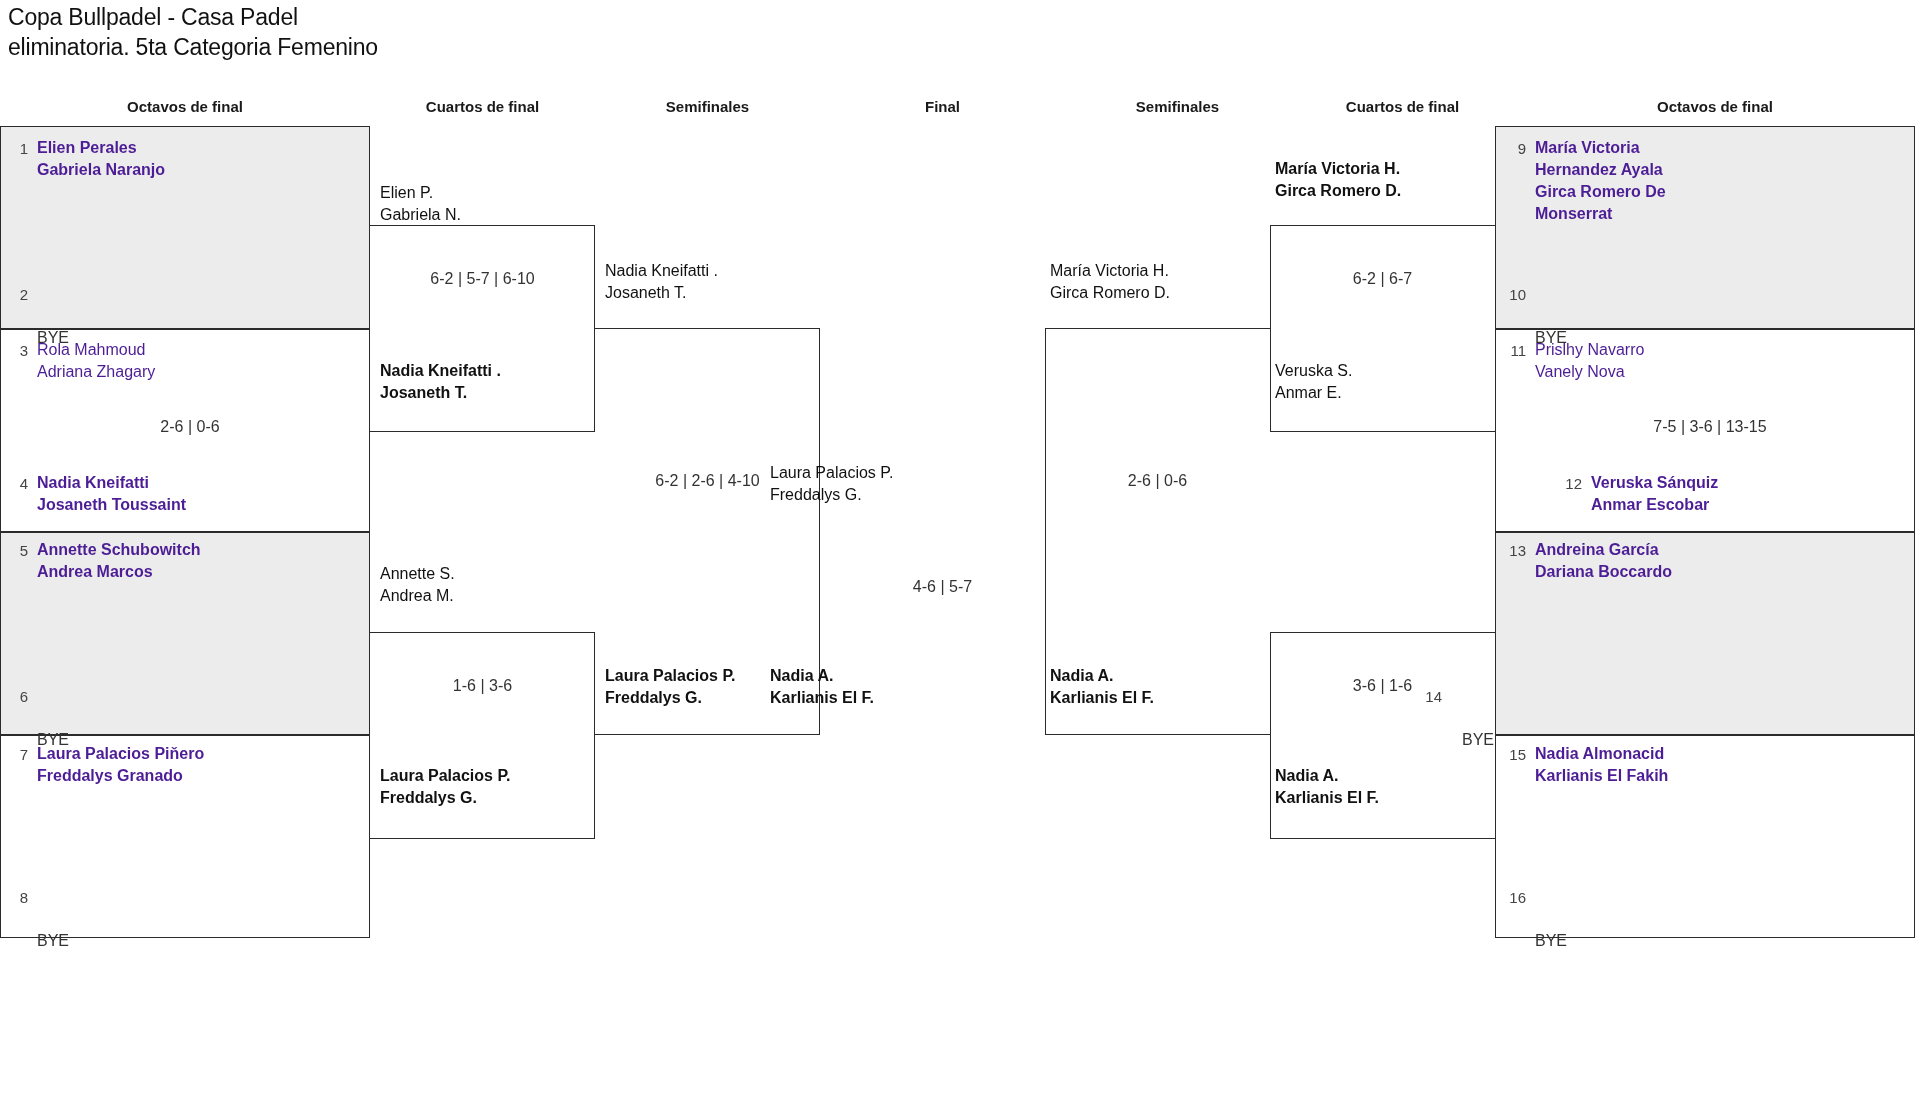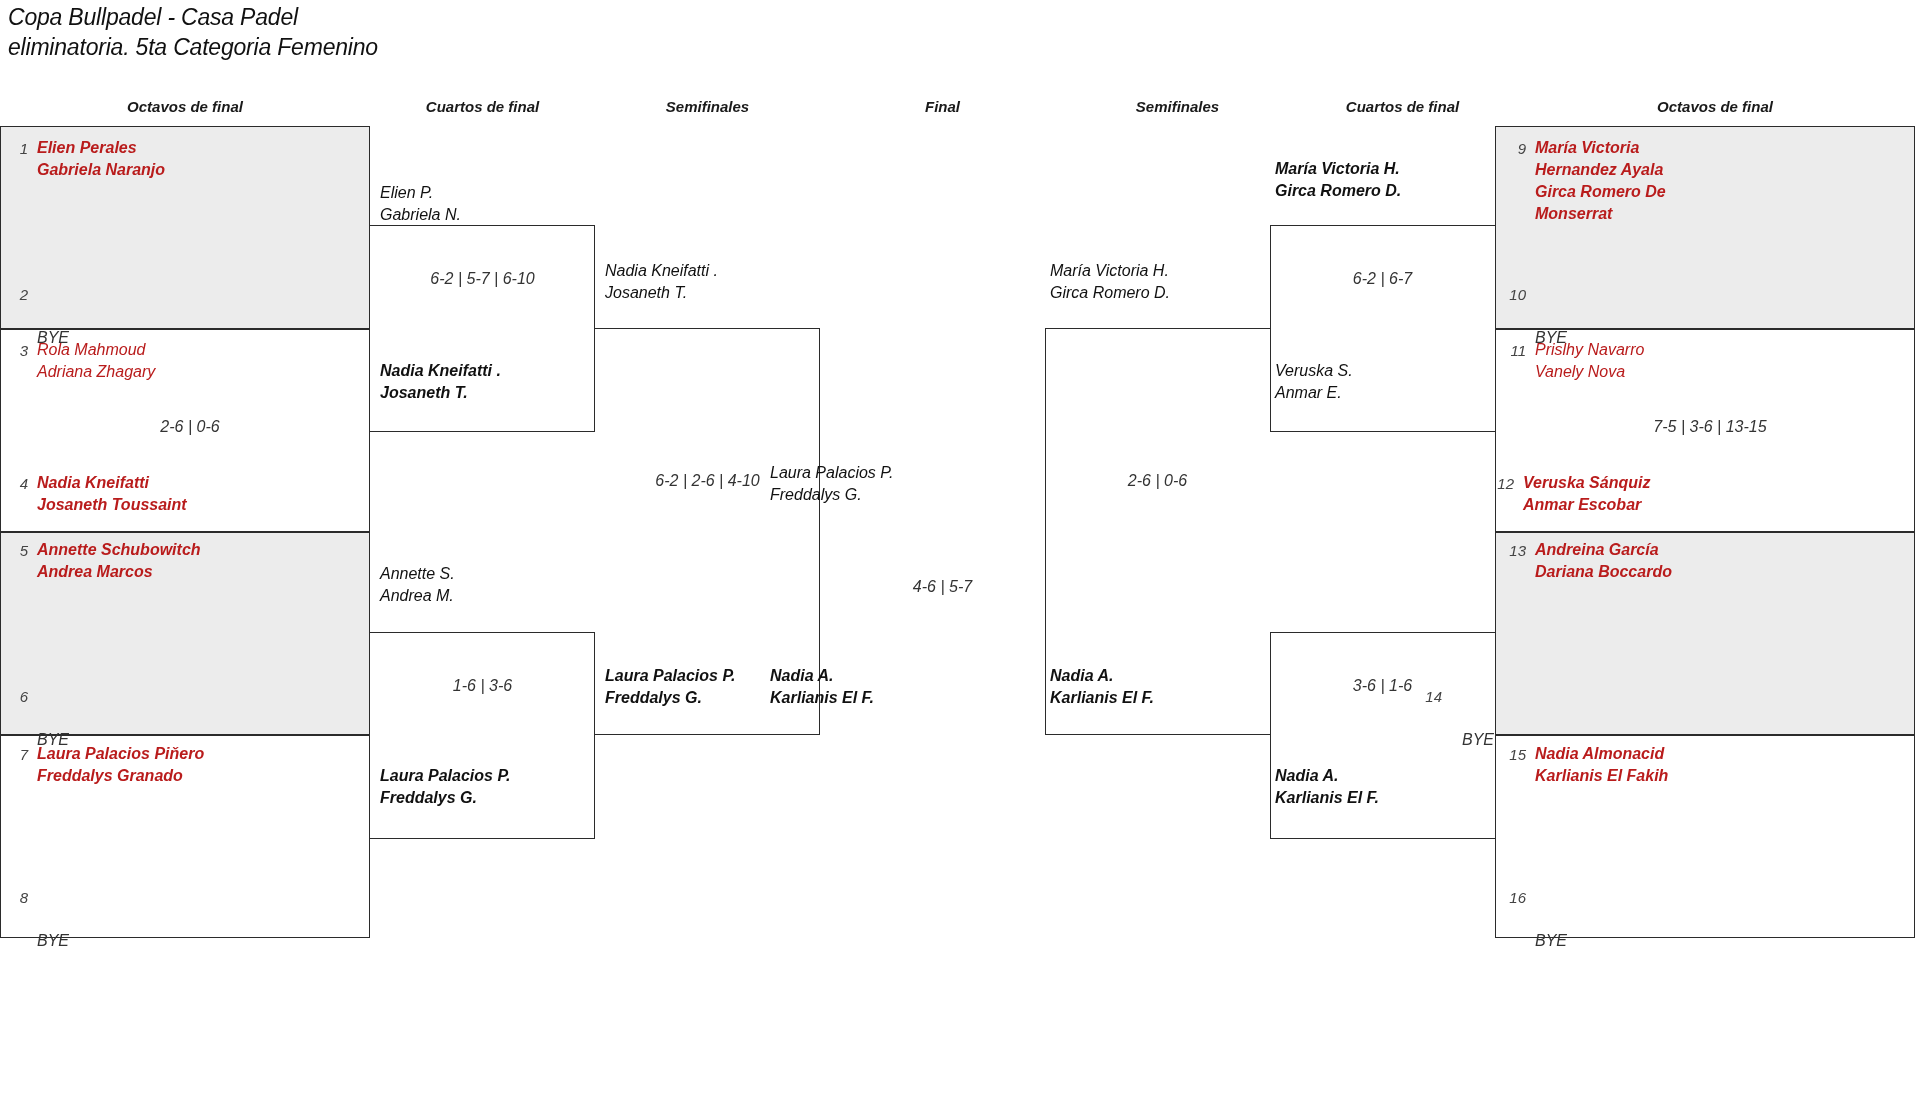--- a/index.html
+++ b/index.html
@@ -3,21 +3,21 @@
 <meta charset="utf-8">
 <style>
   * { box-sizing: border-box; margin: 0; padding: 0; }
   html, body {
     width: 1920px; height: 1100px;
     background: #ffffff;
     font-family: "Liberation Sans", sans-serif;
     color: #1a1a1a;
     overflow: hidden;
   }
-  #root { position: relative; width: 1719px; height: 1100px; font-style: italic; }
+  #root { position: relative; width: 1719px; height: 1100px; }
 
   
   .title {
     position: absolute; left: 8px; top: 2px;
     font-size: 23px; line-height: 30px;
     font-weight: 400; color: #111111;
     white-space: pre-line;
     letter-spacing: -0.2px;
   }
   .logo { position: absolute; right: 8px; top: 6px; width: 230px; height: 56px; }
@@ -34,21 +34,21 @@
   .shade { background: #ececec; }
   .white { background: #ffffff; }
 
   .seedrow { position: absolute; display: flex; align-items: flex-start; }
   .seedno {
     font-size: 15px; color: #444; width: 26px;
     text-align: right; flex: 0 0 26px; padding-top: 3px;
   }
   .names {
     font-size: 16px; line-height: 22px; padding-left: 9px;
-    white-space: pre-line; color: #b91c1c;
+    white-space: pre-line; color: #4c1d95;
   }
   .names.bold { font-weight: 700; }
   .names.bye { font-weight: 400; color: #333; padding-top: 0; margin-top: 44px; }
 
   
   .seedrow.r .seedno { text-align: right; }
 
   
   .adv {
     position: absolute; font-size: 16px; line-height: 22px;
@@ -196,21 +196,21 @@
   </div>
   <div class="seedrow r" style="left:1500px; top:283px;">
     <span class="seedno">10</span>
     <span class="names bye">BYE</span>
   </div>
   <div class="seedrow r" style="left:1500px; top:339px;">
     <span class="seedno">11</span>
     <span class="names">Prislhy Navarro
 Vanely Nova</span>
   </div>
-  <div class="seedrow r" style="left:1488px; top:472px;">
+  <div class="seedrow r" style="left:1556px; top:472px;">
     <span class="seedno">12</span>
     <span class="names bold">Veruska Sánquiz
 Anmar Escobar</span>
   </div>
   <div class="seedrow r" style="left:1500px; top:539px;">
     <span class="seedno">13</span>
     <span class="names bold">Andreina García
 Dariana Boccardo</span>
   </div>
   <div class="seedrow r" style="left:1416px; top:685px;gap:11px;">

